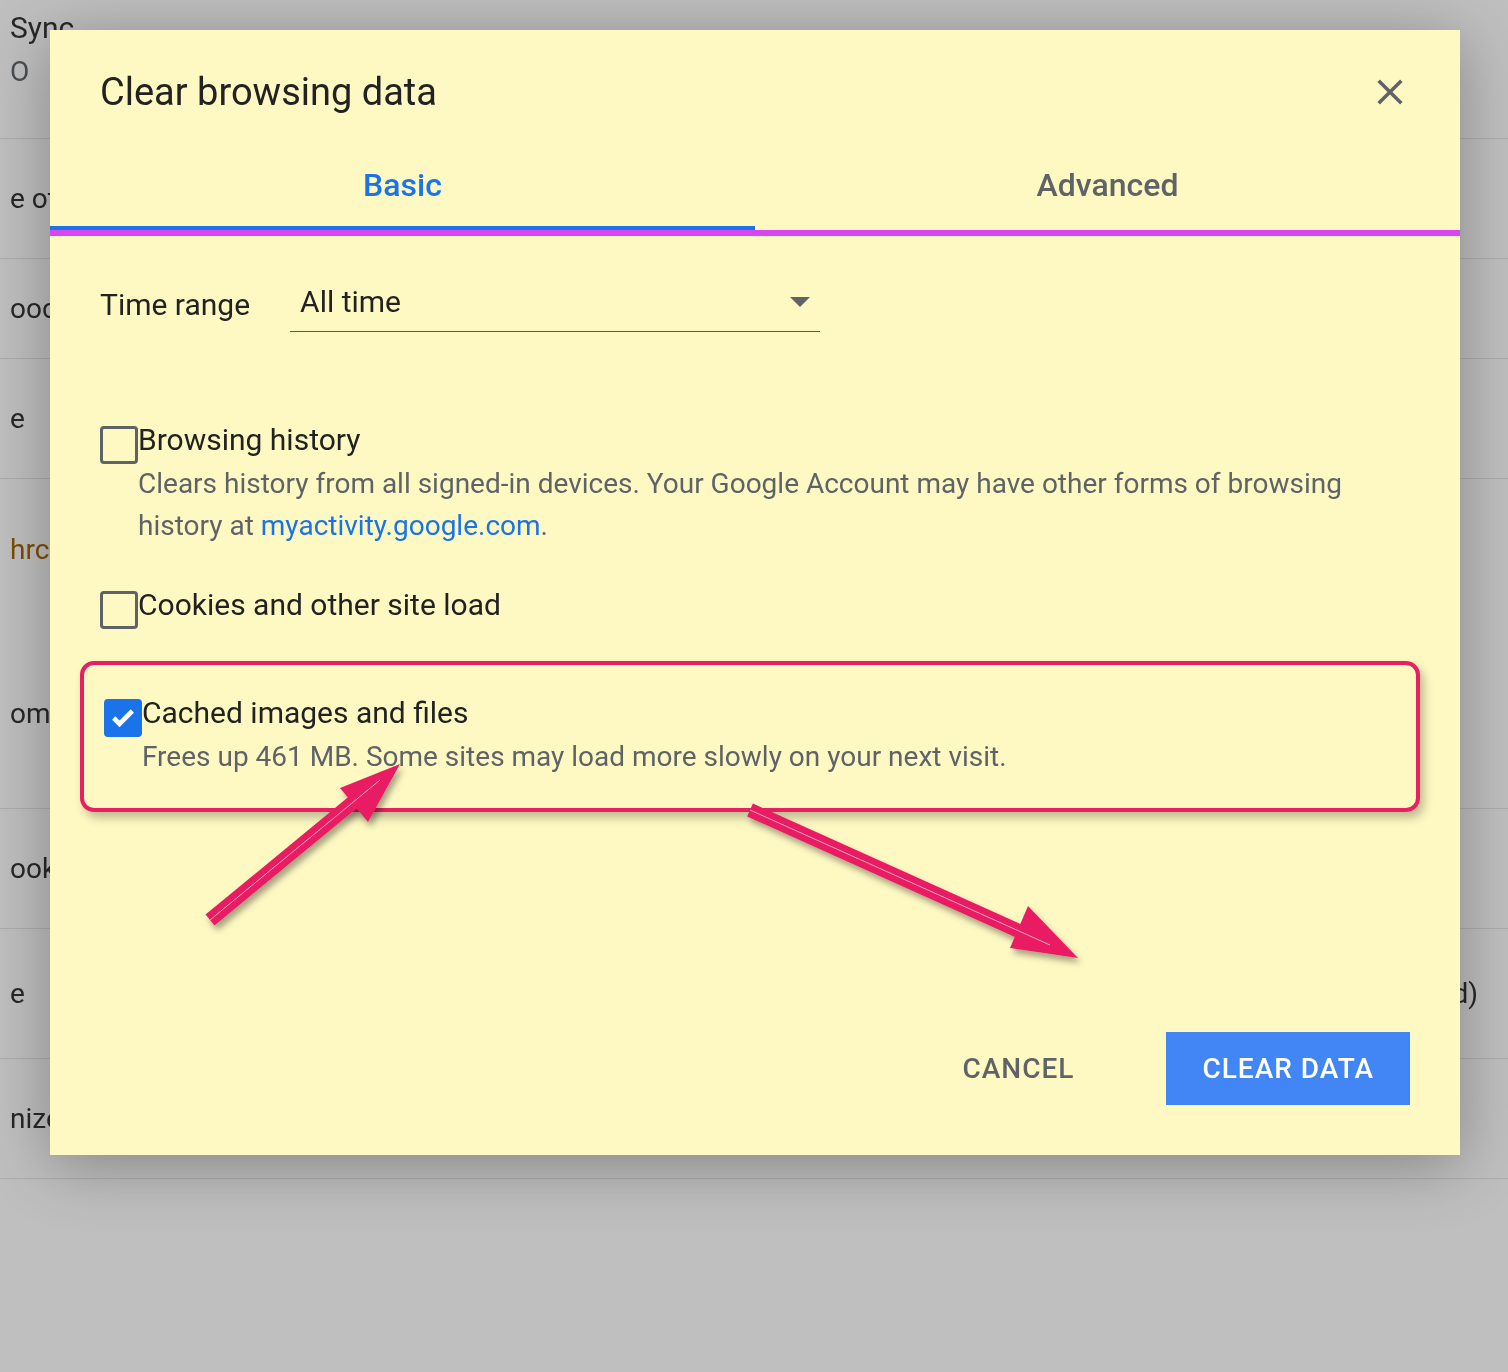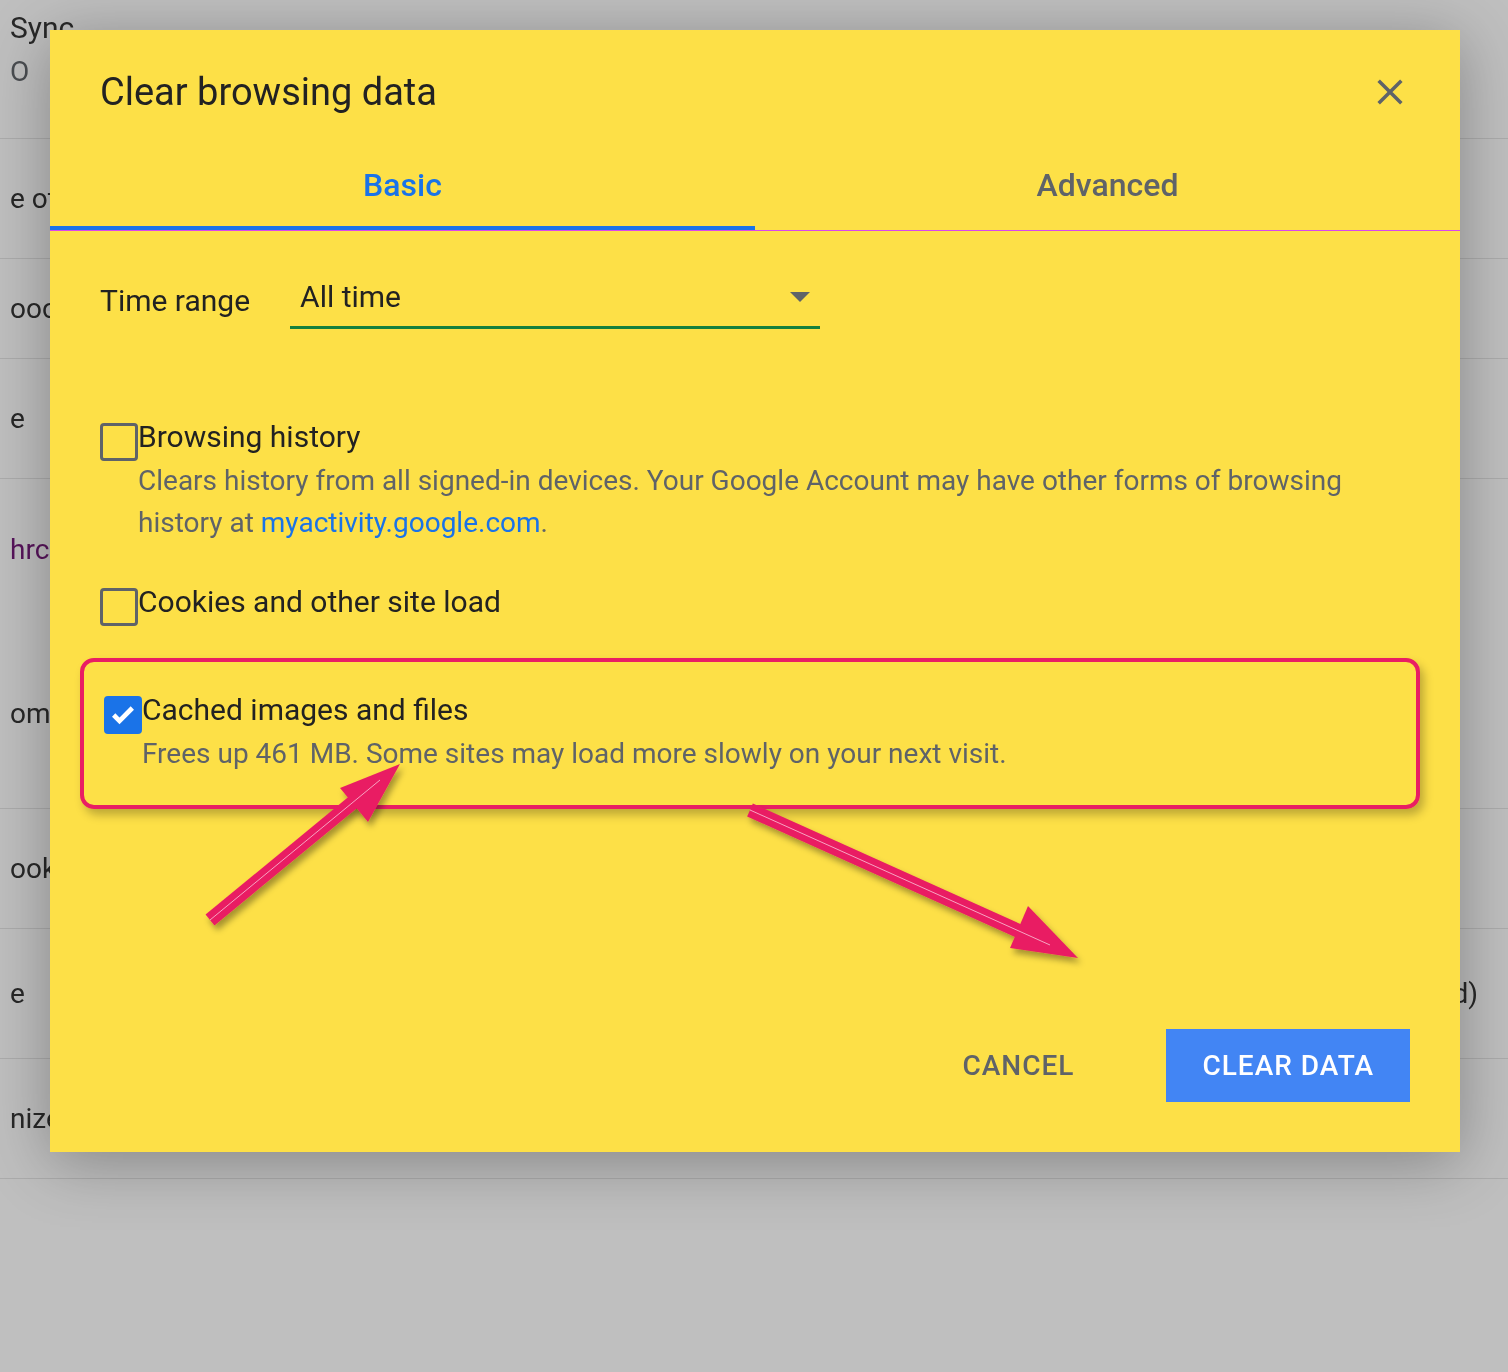--- a/index.html
+++ b/index.html
@@ -39,21 +39,21 @@
       left: 0;
       width: 100%;
       height: 100%;
       background: rgba(0,0,0,0.15);
     }
     .dialog {
       position: absolute;
       top: 30px;
       left: 50px;
       width: 1410px;
-      background: #fde047;
+      background: #fef9c3;
       box-shadow: 0 10px 60px rgba(0,0,0,0.3);
     }
     .dialog-header {
       display: flex;
       align-items: center;
       justify-content: space-between;
       padding: 40px 50px 30px 50px;
     }
     .dialog-title {
       font-size: 38px;
@@ -68,21 +68,21 @@
       justify-content: center;
       cursor: pointer;
       color: #5f6368;
     }
     .close-btn svg {
       width: 34px;
       height: 34px;
     }
     .tabs {
       display: flex;
-      border-bottom: 1px solid #d946ef;
+      border-bottom: 6px solid #d946ef;
     }
     .tab {
       flex: 1;
       text-align: center;
       padding: 22px 0;
       font-size: 32px;
       font-weight: 500;
       color: #5f6368;
       cursor: pointer;
       border-bottom: 4px solid transparent;
@@ -103,21 +103,21 @@
     .time-range-label {
       font-size: 30px;
       color: #222;
     }
     .time-select {
       display: flex;
       align-items: center;
       justify-content: space-between;
       width: 530px;
       padding: 8px 10px 12px 10px;
-      border-bottom: 3px solid #15803d;
+      border-bottom: 1px solid #15803d;
       cursor: pointer;
       gap: 24px;
     }
     .time-select-value {
       font-size: 30px;
       color: #222;
     }
     .dropdown-arrow {
       width: 0;
       height: 0;
@@ -233,21 +233,21 @@
   <div class="bg-row" style="height:120px;">
       <span>e otl</span>
     </div>
   <div class="bg-row" style="height:100px;">
       <span>ooo</span>
     </div>
   <div class="bg-row" style="height:120px;">
       <span>e</span>
     </div>
   <div class="bg-row" style="height:140px;border:none;">
-      <span style="color:#701a75;text-align:right;">hrc</span>
+      <span style="color:#a16207;text-align:right;">hrc</span>
     </div>
   <div class="bg-row" style="height:190px;">
       <span>ome</span>
     </div>
   <div class="bg-row" style="height:120px;">
       <span>ook</span>
     </div>
   <div class="bg-row" style="height:130px;justify-content:space-between;">
       <span>e</span>
       <span style="padding-right:20px;">d)</span>

